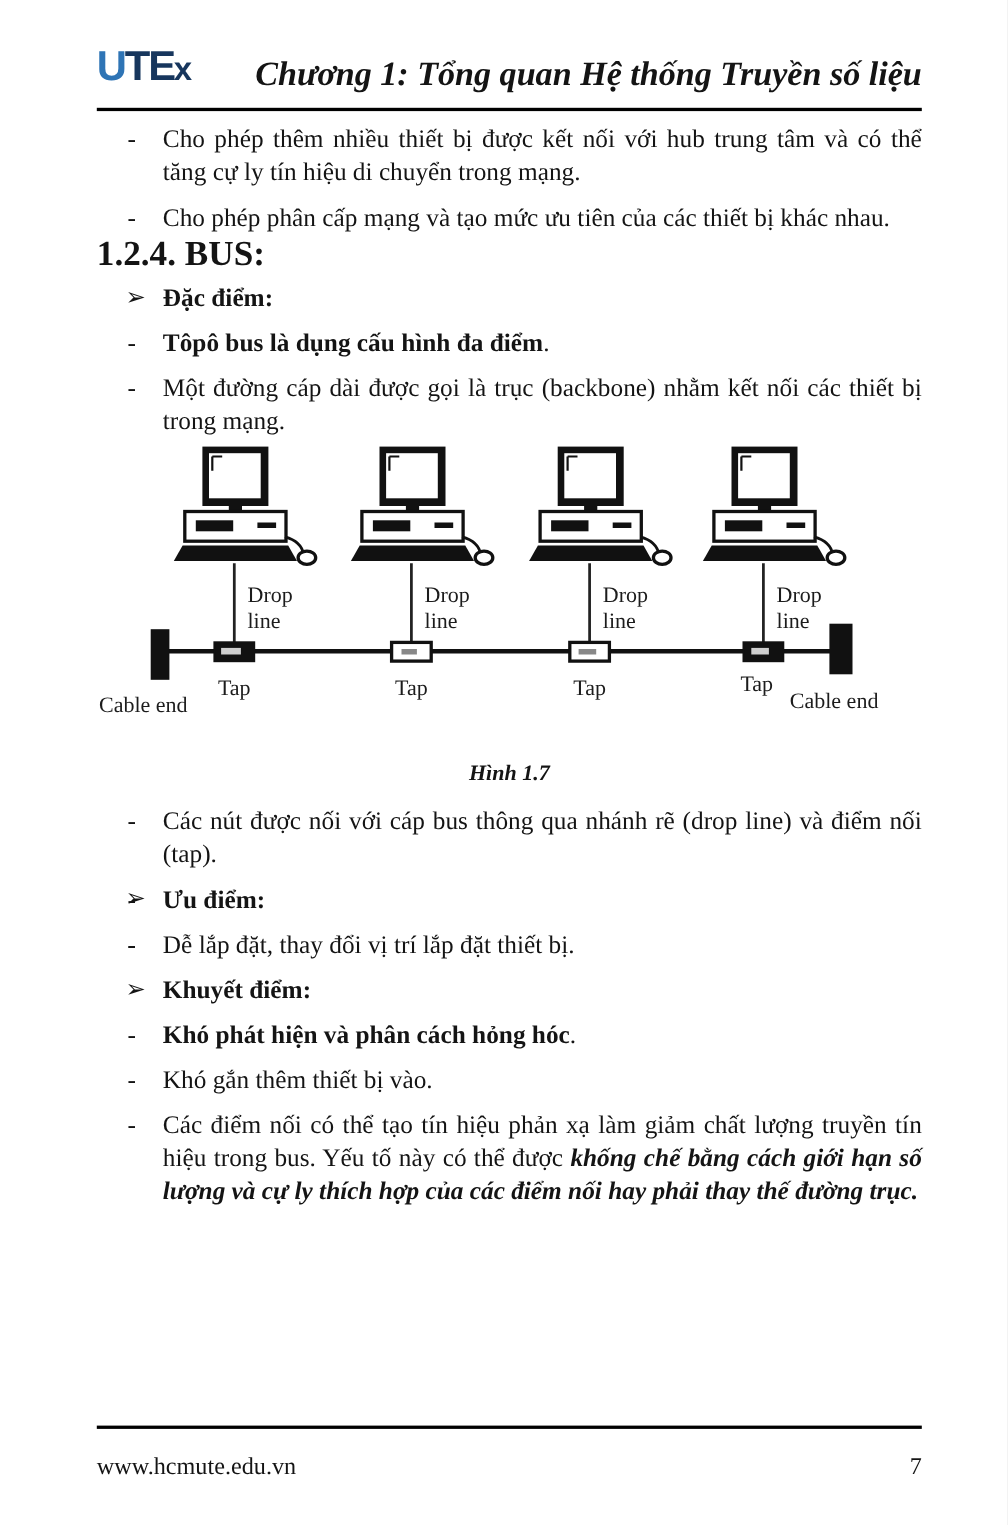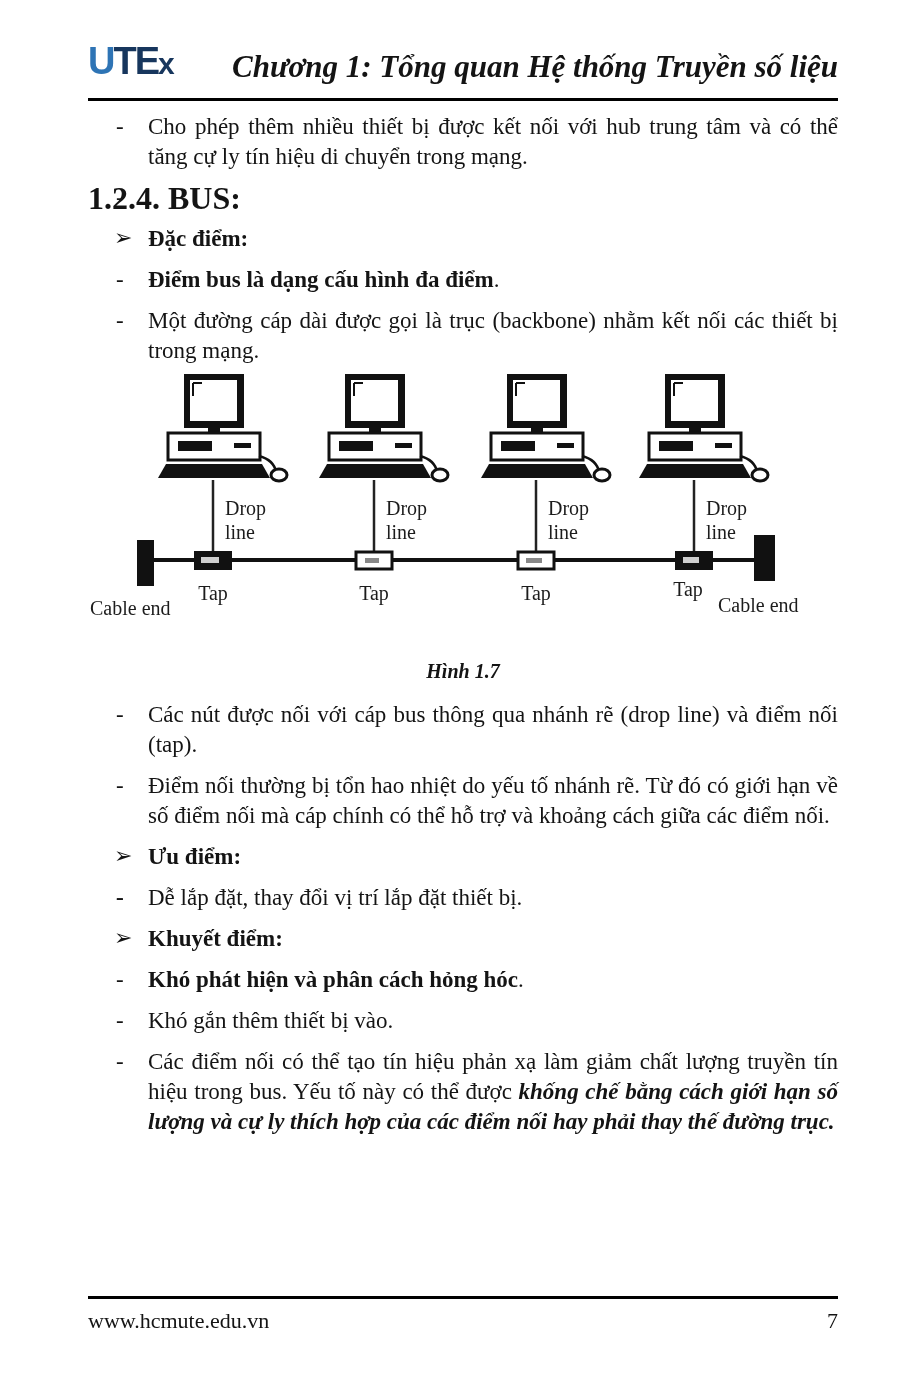--- a/index.html
+++ b/index.html
@@ -52,21 +52,21 @@
   .figure-wrap svg{display:block;}
   .fig-caption{
     text-align:center;font-weight:bold;font-style:italic;
     font-size:20px;margin-top:32px;
   }
   .after-caption{margin-top:14px;}
   
   .footer{
     position:absolute;left:88px;top:1296px;width:750px;
     border-top:3px solid #000;
-    padding-top:9px;
+    padding-top:21px;
     display:flex;justify-content:space-between;
     font-size:22px;line-height:26px;
   }
   .fig-label{font-family:"Liberation Serif", serif;font-size:20px;fill:#1c1c1c;}
 </style>
 </head>
 <body>
 
 <div class="page">
 
@@ -79,32 +79,33 @@
 
   <div class="content">
 
     <div class="para bullet first">
       <span class="marker">-</span>
       <span>Cho phép thêm nhiều thiết bị được kết nối với hub trung tâm và có thể tăng cự ly tín hiệu di chuyển trong mạng.</span>
     </div>
 
     <div class="para bullet">
       <span class="marker">-</span>
+      <span>Cho phép phân cấp mạng và tạo mức ưu tiên của các thiết bị khác nhau.</span>
     </div>
 
     <div class="para section-heading">1.2.4. BUS:</div>
 
     <div class="para arrow-item">
       <span class="marker">➢</span>
       <span>Đặc điểm:</span>
     </div>
 
     <div class="para bullet">
       <span class="marker">-</span>
-      <span class="b">Điểm bus là dạng cấu hình đa điểm</span><span>.</span>
+      <span class="b">Tôpô bus là dụng cấu hình đa điểm</span><span>.</span>
     </div>
 
     <div class="para bullet">
       <span class="marker">-</span>
       <span>Một đường cáp dài được gọi là trục (backbone) nhằm kết nối các thiết bị trong mạng.</span>
     </div>
 
     <div class="figure-wrap">
       <svg width="750" height="252" viewBox="0 0 750 252" xmlns="http://www.w3.org/2000/svg">
         <defs>
@@ -183,21 +184,20 @@
 
     <div class="fig-caption">Hình 1.7</div>
 
     <div class="para bullet after-caption">
       <span class="marker">-</span>
       <span>Các nút được nối với cáp bus thông qua nhánh rẽ (drop line) và điểm nối (tap).</span>
     </div>
 
     <div class="para bullet">
       <span class="marker">-</span>
-      <span>Điểm nối thường bị tổn hao nhiệt do yếu tố nhánh rẽ. Từ đó có giới hạn về  số điểm nối mà cáp chính có thể hỗ trợ và khoảng cách giữa các điểm nối.</span>
     </div>
 
     <div class="para arrow-item">
       <span class="marker">➢</span>
       <span>Ưu điểm:</span>
     </div>
 
     <div class="para bullet">
       <span class="marker">-</span>
     </div>

